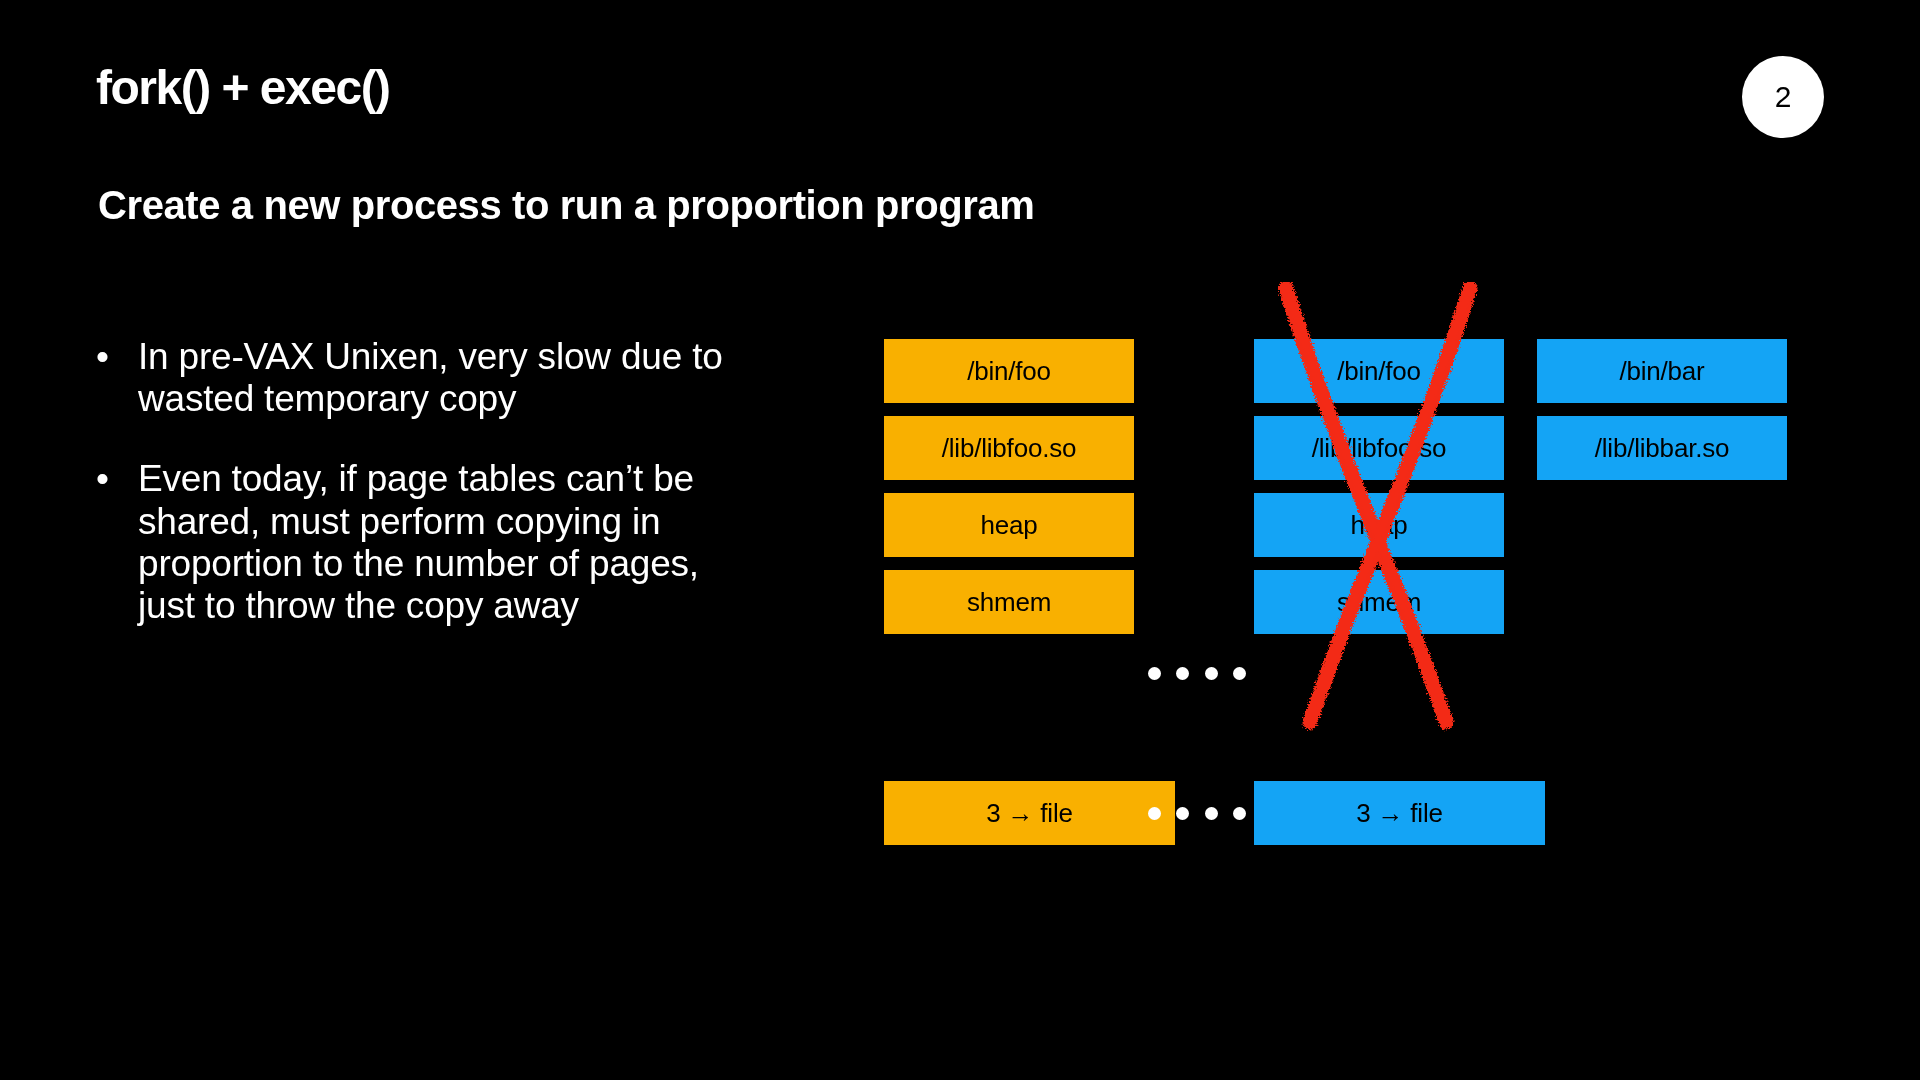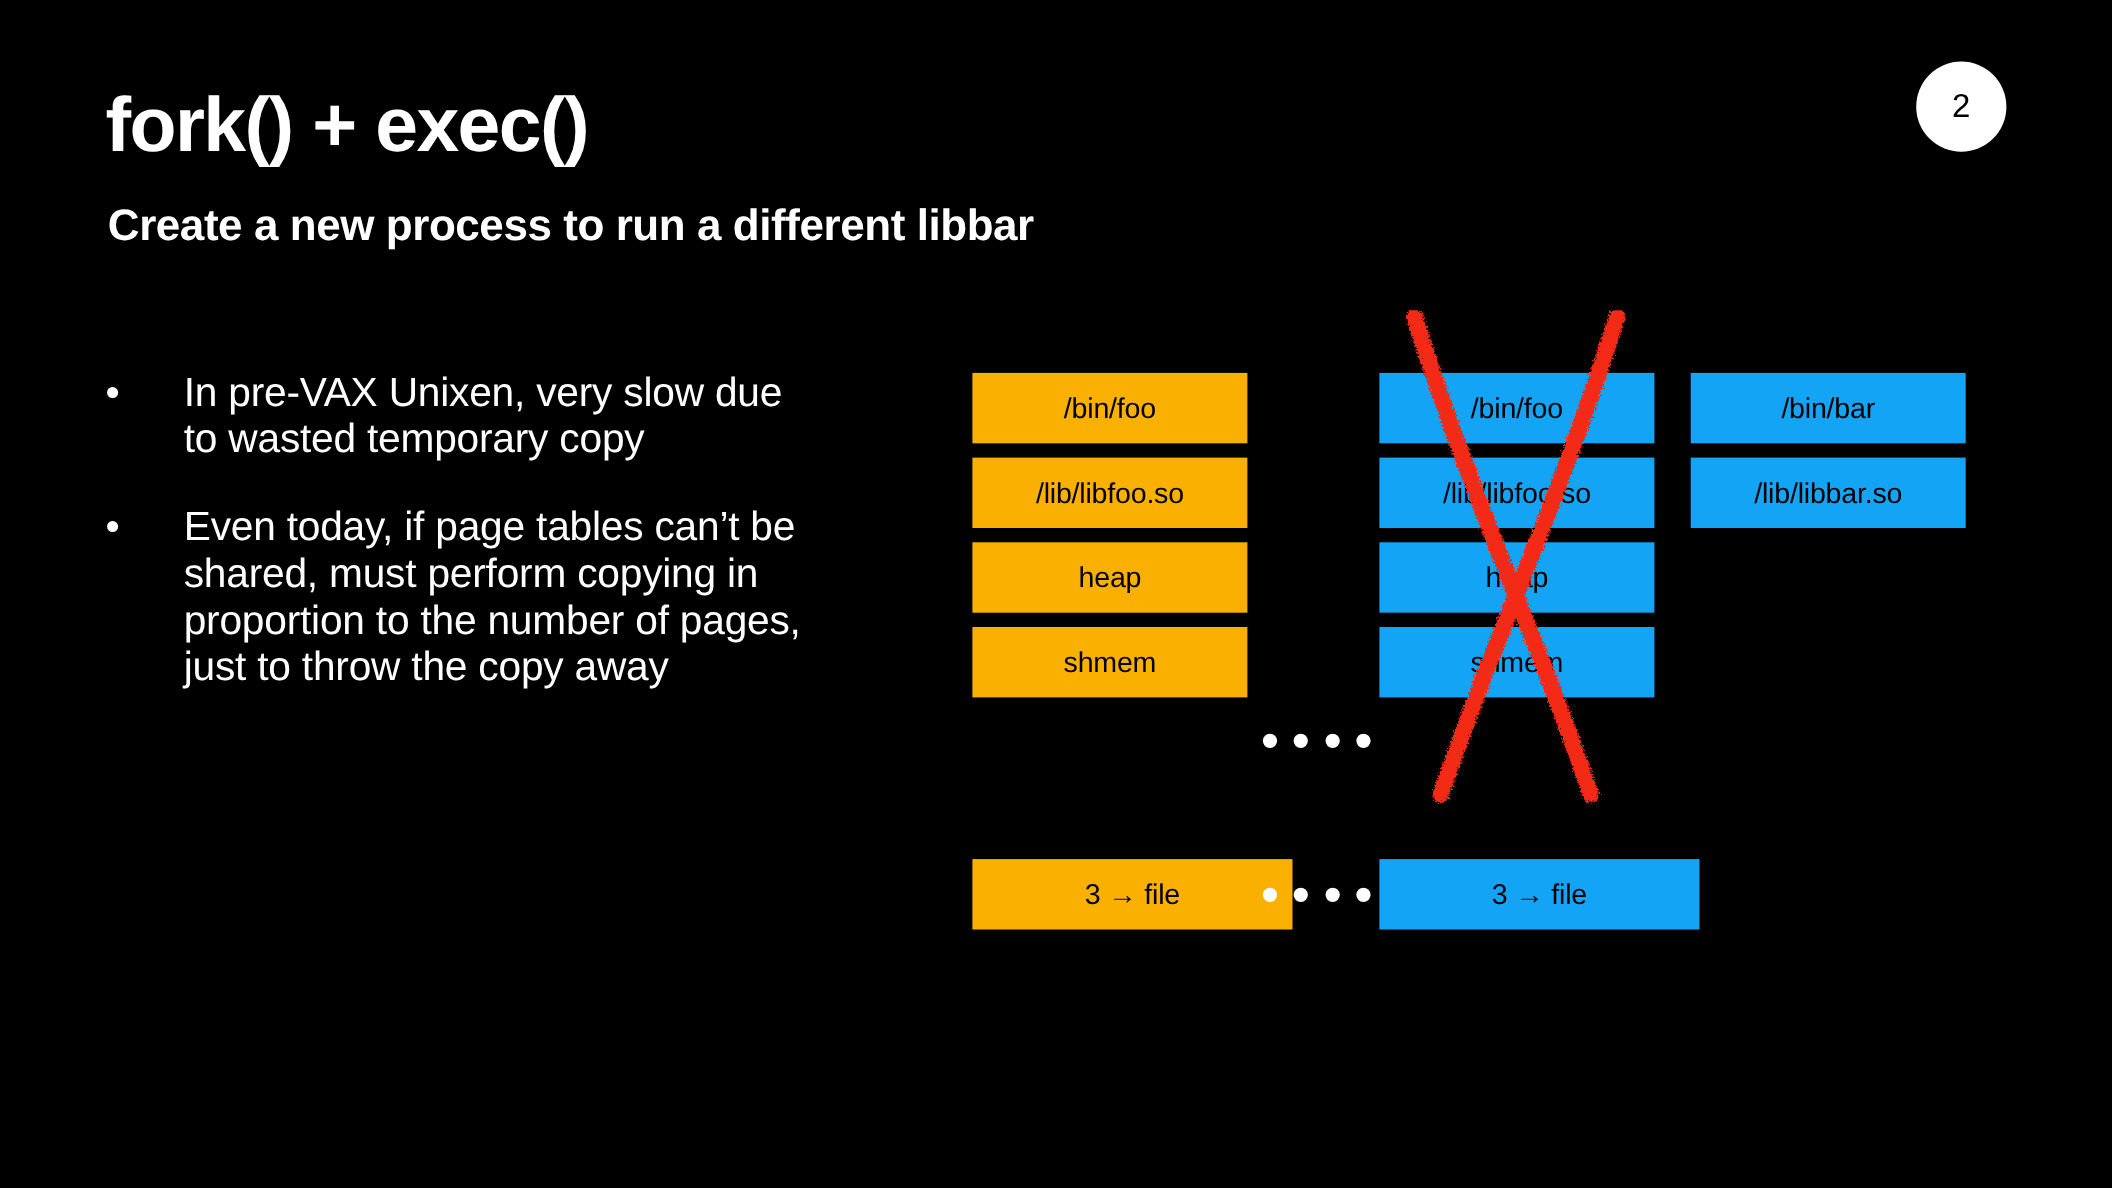--- a/index.html
+++ b/index.html
@@ -32,22 +32,22 @@
     justify-content: center;
     font-size: 30px;
     font-weight: 400;
     font-family: "Liberation Sans", sans-serif;
   }
 
   
   #title {
     position: absolute;
     left: 96px;
-    top: 78px;
-    font-size: 70px;
+    top: 64px;
+    font-size: 48px;
     font-weight: bold;
     letter-spacing: -1.5px;
     line-height: 1.0;
     white-space: nowrap;
   }
   #subtitle {
     position: absolute;
     left: 98px;
     top: 185px;
     font-size: 40px;
@@ -75,21 +75,20 @@
   .bullet:last-child { margin-bottom: 0; }
   .bullet-dot {
     flex: 0 0 auto;
     width: 42px;
     font-size: 37px;
     line-height: 1.14;
     text-align: left;
   }
   .bullet-text {
     flex: 1 1 auto;
-    margin-left: 29px;
   }
 
   
   #diagram {
     position: absolute;
     left: 0;
     top: 0;
     width: 1920px;
     height: 1080px;
   }
@@ -162,21 +161,21 @@
   }
 </style>
 </head>
 <body>
 
 <div id="page-badge">
   <span>2</span>
 </div>
 
 <div id="title">fork() + exec()</div>
-<div id="subtitle">Create a new process to run a different libbar</div>
+<div id="subtitle">Create a new process to run a proportion program</div>
 
 <div id="bullets">
   <div class="bullet">
     <span class="bullet-dot">•</span>
     <span class="bullet-text">In pre-VAX Unixen, very slow due to wasted temporary copy</span>
   </div>
   <div class="bullet">
     <span class="bullet-dot">•</span>
     <span class="bullet-text">Even today, if page tables can’t be shared, must perform copying in proportion to the number of pages, just to throw the copy away</span>
   </div>

